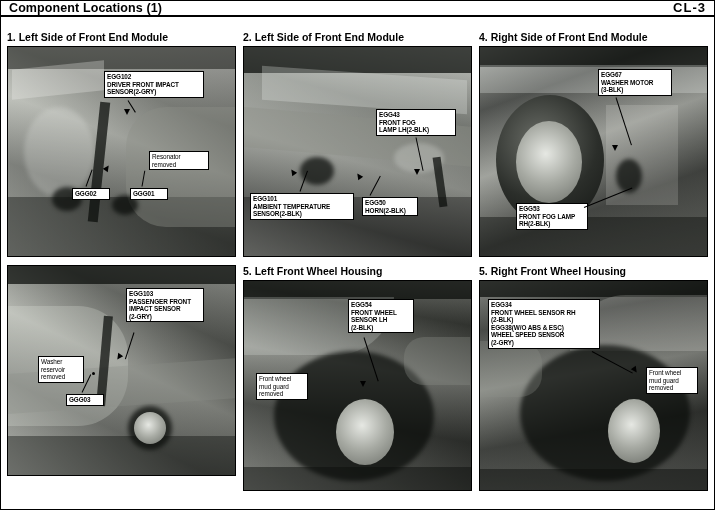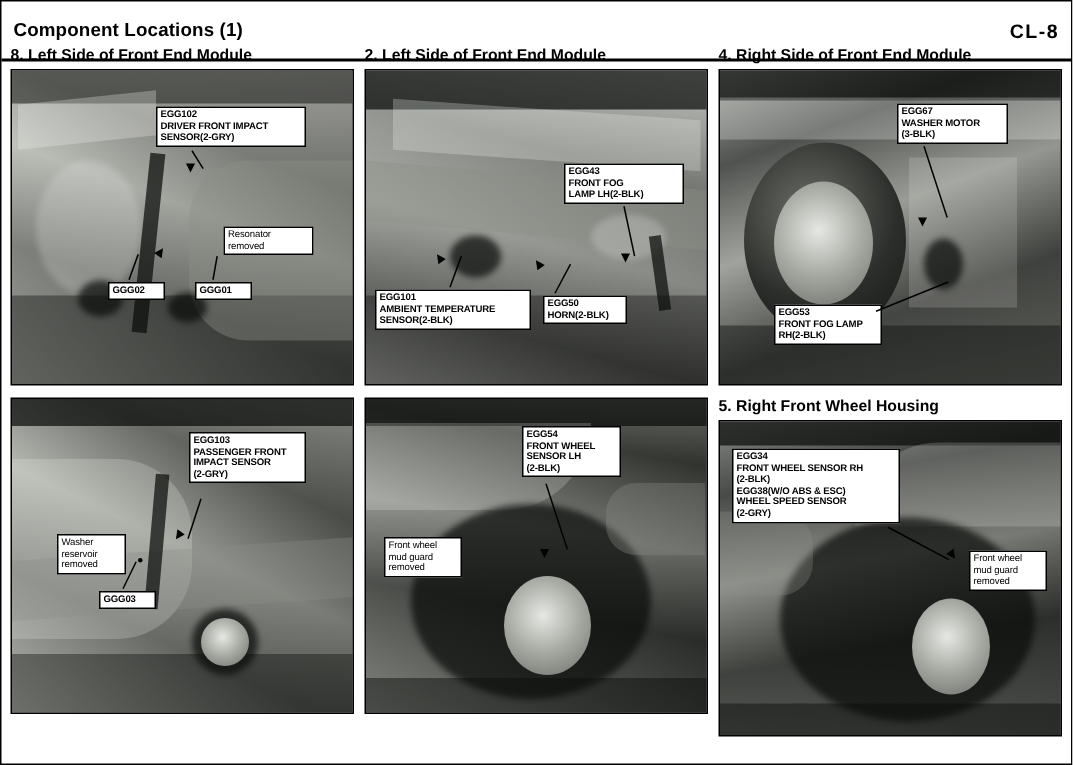--- a/index.html
+++ b/index.html
@@ -18,24 +18,24 @@
     position: relative;
     width: 715px;
     height: 510px;
     box-sizing: border-box;
     border: 1px solid #000;
     background: #fff;
   }
   
   .header {
     position: relative;
-    height: 40px;
+    height: 16px;
     border-bottom: 2px solid #000;
     display: flex;
-    align-items: center;
+    align-items: flex-end;
     justify-content: space-between;
     padding: 0 8px;
     box-sizing: border-box;
   }
   .header-title {
     font-size: 12.5px;
     font-weight: bold;
     letter-spacing: 0.1px;
   }
   .header-code {
@@ -148,29 +148,29 @@
     border-radius: 50%;
   }
 </style>
 </head>
 <body>
 
 <div class="page">
 
   <div class="header">
     <div class="header-title">Component Locations (1)</div>
-    <div class="header-code">CL-8</div>
+    <div class="header-code">CL-3</div>
   </div>
 
   <div class="grid">
 
     <div class="row">
 
       <div class="fig">
-        <div class="fig-caption">8. Left Side of Front End Module</div>
+        <div class="fig-caption">1. Left Side of Front End Module</div>
         <div class="photo p1">
           <div class="bar dark" style="left:0;top:0;width:229px;height:22px;"></div>
           <div class="bar light" style="left:4px;top:18px;width:92px;height:30px;transform:skewY(-6deg);opacity:.6;"></div>
           <div class="bar darker" style="left:0;top:150px;width:229px;height:61px;opacity:.55;"></div>
           <div class="bar mid" style="left:118px;top:60px;width:110px;height:120px;border-radius:40px 0 0 40px;opacity:.75;"></div>
           <div class="blob light" style="left:16px;top:60px;width:70px;height:90px;opacity:.45;"></div>
           <div class="bar darker" style="left:86px;top:55px;width:10px;height:120px;transform:rotate(6deg);"></div>
           <div class="blob darker" style="left:44px;top:140px;width:30px;height:24px;"></div>
           <div class="blob darker" style="left:104px;top:148px;width:26px;height:20px;"></div>
 
@@ -270,20 +270,21 @@
 reservoir
 removed</div>
 
           <div class="label" style="left:58px;top:128px;width:38px;">GGG03</div>
           <div class="leader" style="left:74px;top:126px;width:20px;transform:rotate(-64deg);"></div>
           <div class="dot" style="left:84px;top:106px;"></div>
         </div>
       </div>
 
       <div class="fig">
+        <div class="fig-caption">5. Left Front Wheel Housing</div>
         <div class="photo p5">
           <div class="bar darker" style="left:0;top:0;width:229px;height:18px;"></div>
           <div class="bar light" style="left:0;top:16px;width:150px;height:58px;border-radius:0 0 70px 0;opacity:.42;"></div>
           <div class="blob darker" style="left:30px;top:70px;width:160px;height:130px;"></div>
           <div class="rim" style="left:92px;top:118px;width:58px;height:66px;"></div>
           <div class="bar mid" style="left:160px;top:56px;width:66px;height:48px;opacity:.6;border-radius:20px 0 0 20px;"></div>
           <div class="bar darker" style="left:0;top:186px;width:229px;height:25px;opacity:.65;"></div>
 
           <div class="label" style="left:104px;top:18px;width:66px;">EGG54
 FRONT WHEEL

